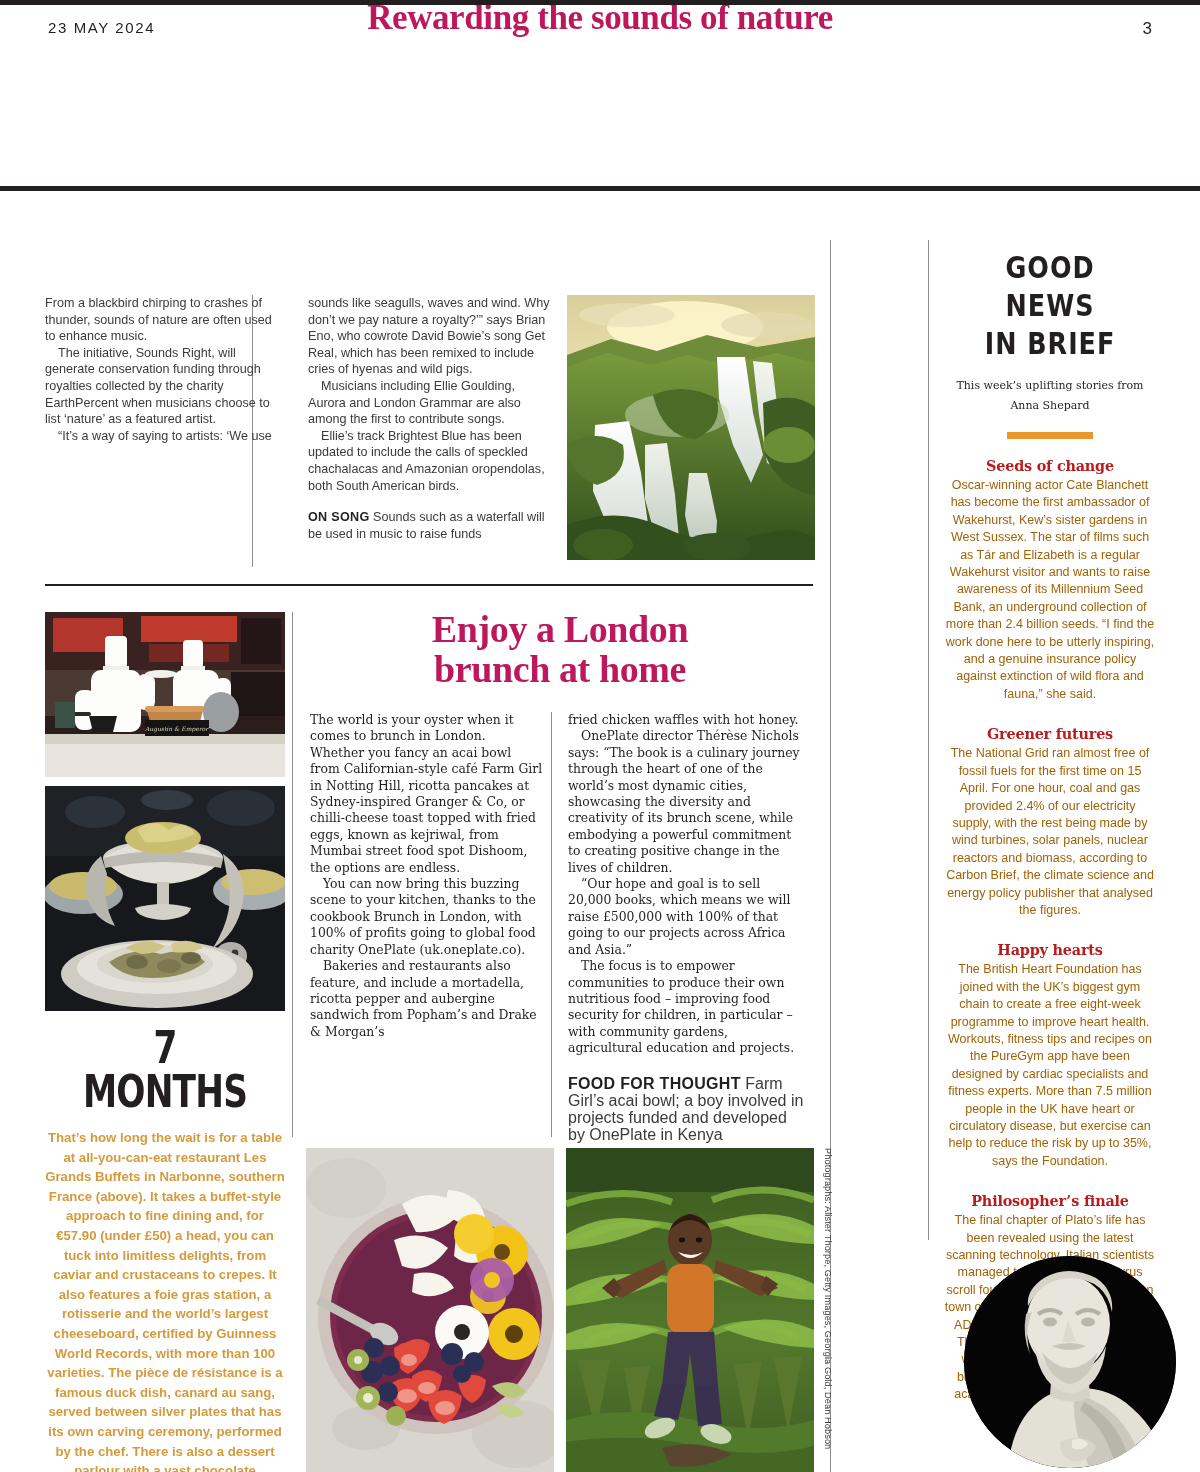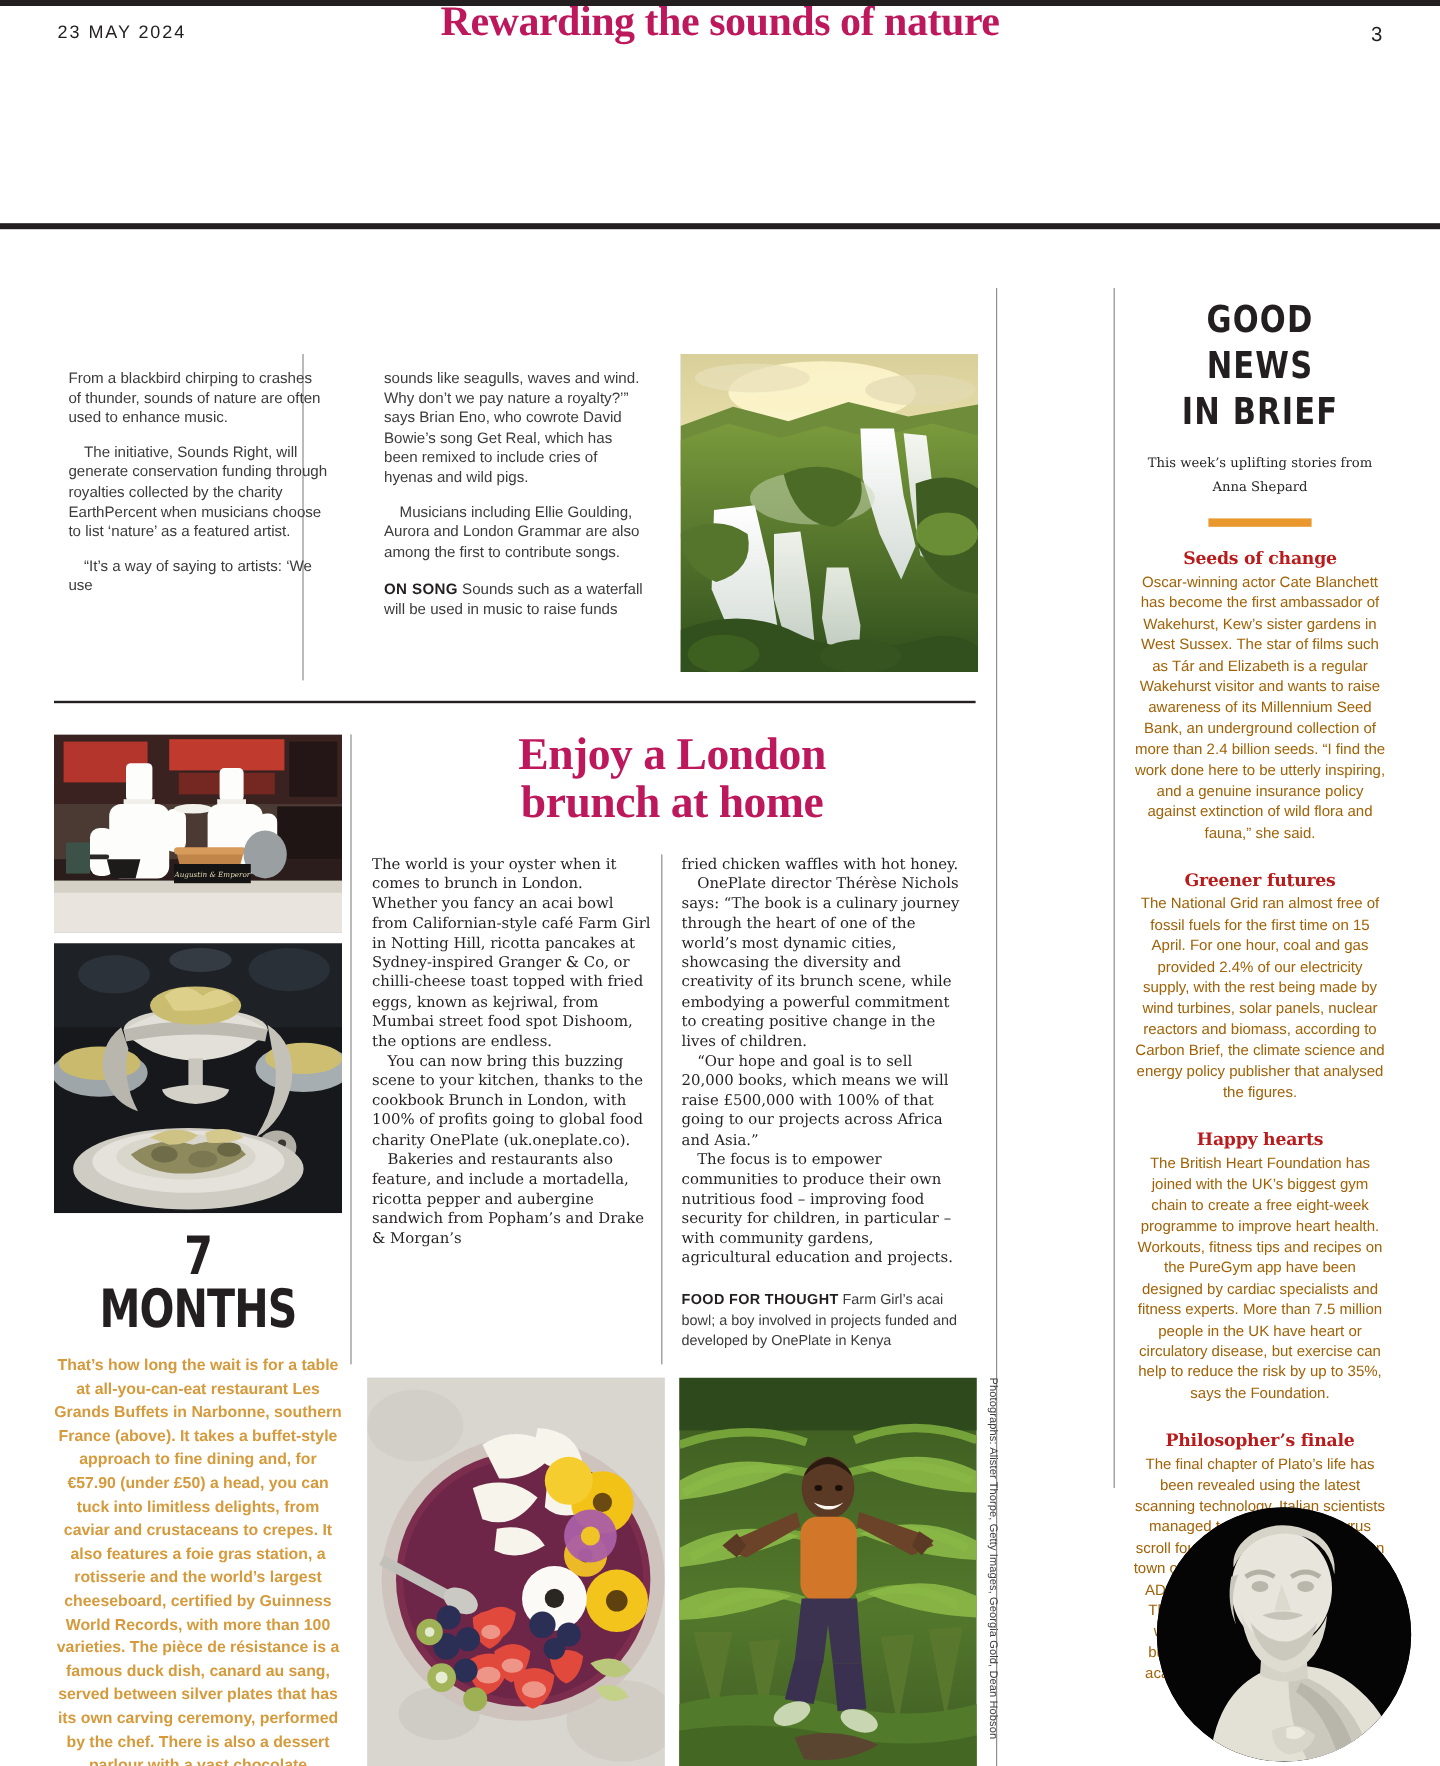--- a/index.html
+++ b/index.html
@@ -48,21 +48,21 @@
   }
   #nature-headline { font-size:35px; margin:0 0 22px 0; }
 
   .body-sans {
     font-family:"Liberation Sans", sans-serif;
     font-size:12.6px;
     line-height:16.6px;
     color:#3b3b3b;
     text-align:left;
   }
-  .body-sans p { margin:12px; text-indent:13px; }
+  .body-sans p { margin:0; text-indent:13px; }
   .body-sans p.first { text-indent:0; }
 
   #nature-cols { position:absolute; left:45px; top:295px; width:770px; height:270px; }
   #nature-col-1 { position:absolute; left:0; top:0; width:240px; }
   #nature-col-2 { position:absolute; left:263px; top:0; width:245px; }
   #nature-photo {
     position:absolute; left:522px; top:0; width:248px; height:265px;
     overflow:hidden;
   }
   .caption-lede { font-weight:bold; color:#231f20; letter-spacing:0.3px; }
@@ -199,20 +199,21 @@
 <div id="nature-cols">
   <div id="nature-col-1" class="body-sans">
     <p class="first">From a blackbird chirping to crashes of thunder, sounds of nature are often used to enhance music.</p>
     <p>The initiative, Sounds Right, will generate conservation funding through royalties collected by the charity EarthPercent when musicians choose to list ‘nature’ as a featured artist.</p>
     <p>“It’s a way of saying to artists: ‘We use</p>
   </div>
 
   <div id="nature-col-2" class="body-sans">
     <p class="first">sounds like seagulls, waves and wind. Why don’t we pay nature a royalty?’” says Brian Eno, who cowrote David Bowie’s song Get Real, which has been remixed to include cries of hyenas and wild pigs.</p>
     <p>Musicians including Ellie Goulding, Aurora and London Grammar are also among the first to contribute songs.</p>
+    <p>Ellie’s track Brightest Blue has been updated to include the calls of speckled chachalacas and Amazonian oropendolas, both South American birds.</p>
     <p style="text-indent:0; margin-top:15px;"><span class="caption-lede">ON SONG</span><span> Sounds such as a waterfall will be used in music to raise funds</span></p>
   </div>
 
   <div id="nature-photo" class="photo-box">
     <svg class="ph" viewBox="0 0 248 265" preserveAspectRatio="none">
       <defs>
         <linearGradient id="sky" x1="0" y1="0" x2="0" y2="1">
           <stop offset="0%" stop-color="#d8cf9a"></stop>
             <stop offset="45%" stop-color="#f2e9b4"></stop>
             <stop offset="100%" stop-color="#cfd98f"></stop>
@@ -258,21 +259,21 @@
   <div id="brunch-col-1" class="body-serif">
     <p class="first">The world is your oyster when it comes to brunch in London. Whether you fancy an acai bowl from Californian-style café Farm Girl in Notting Hill, ricotta pancakes at Sydney-inspired Granger &amp; Co, or chilli-cheese toast topped with fried eggs, known as kejriwal, from Mumbai street food spot Dishoom, the options are endless.</p>
     <p>You can now bring this buzzing scene to your kitchen, thanks to the cookbook Brunch in London, with 100% of profits going to global food charity OnePlate (uk.oneplate.co).</p>
     <p>Bakeries and restaurants also feature, and include a mortadella, ricotta pepper and aubergine sandwich from Popham’s and Drake &amp; Morgan’s</p>
   </div>
   <div id="brunch-col-2" class="body-serif">
     <p class="first">fried chicken waffles with hot honey.</p>
     <p>OnePlate director Thérèse Nichols says: “The book is a culinary journey through the heart of one of the world’s most dynamic cities, showcasing the diversity and creativity of its brunch scene, while embodying a powerful commitment to creating positive change in the lives of children.</p>
     <p>“Our hope and goal is to sell 20,000 books, which means we will raise £500,000 with 100% of that going to our projects across Africa and Asia.”</p>
     <p>The focus is to empower communities to produce their own nutritious food – improving food security for children, in particular – with community gardens, agricultural education and projects.</p>
-    <p class="body-sans" style="text-indent:0; margin-top:18px; font-size:12px; line-height:17px;"><span class="caption-lede">FOOD FOR THOUGHT</span><span> Farm Girl’s acai bowl; a boy involved in projects funded and developed by OnePlate in Kenya</span></p>
+    <p class="body-sans" style="text-indent:0; margin-top:18px; font-size:16px; line-height:17px;"><span class="caption-lede">FOOD FOR THOUGHT</span><span> Farm Girl’s acai bowl; a boy involved in projects funded and developed by OnePlate in Kenya</span></p>
   </div>
 </div>
 
 <div id="photo-chefs" class="photo-box">
   <svg class="ph" viewBox="0 0 240 165" preserveAspectRatio="none">
     <rect width="240" height="165" fill="#2a1d1b"></rect>
     <rect x="0" y="0" width="240" height="58" fill="#3a2220"></rect>
     <rect x="8" y="6" width="70" height="34" fill="#b3352c"></rect>
     <rect x="96" y="4" width="96" height="26" fill="#c03a2e"></rect>
     <rect x="104" y="32" width="80" height="18" fill="#8e2b22" opacity="0.7"></rect>

